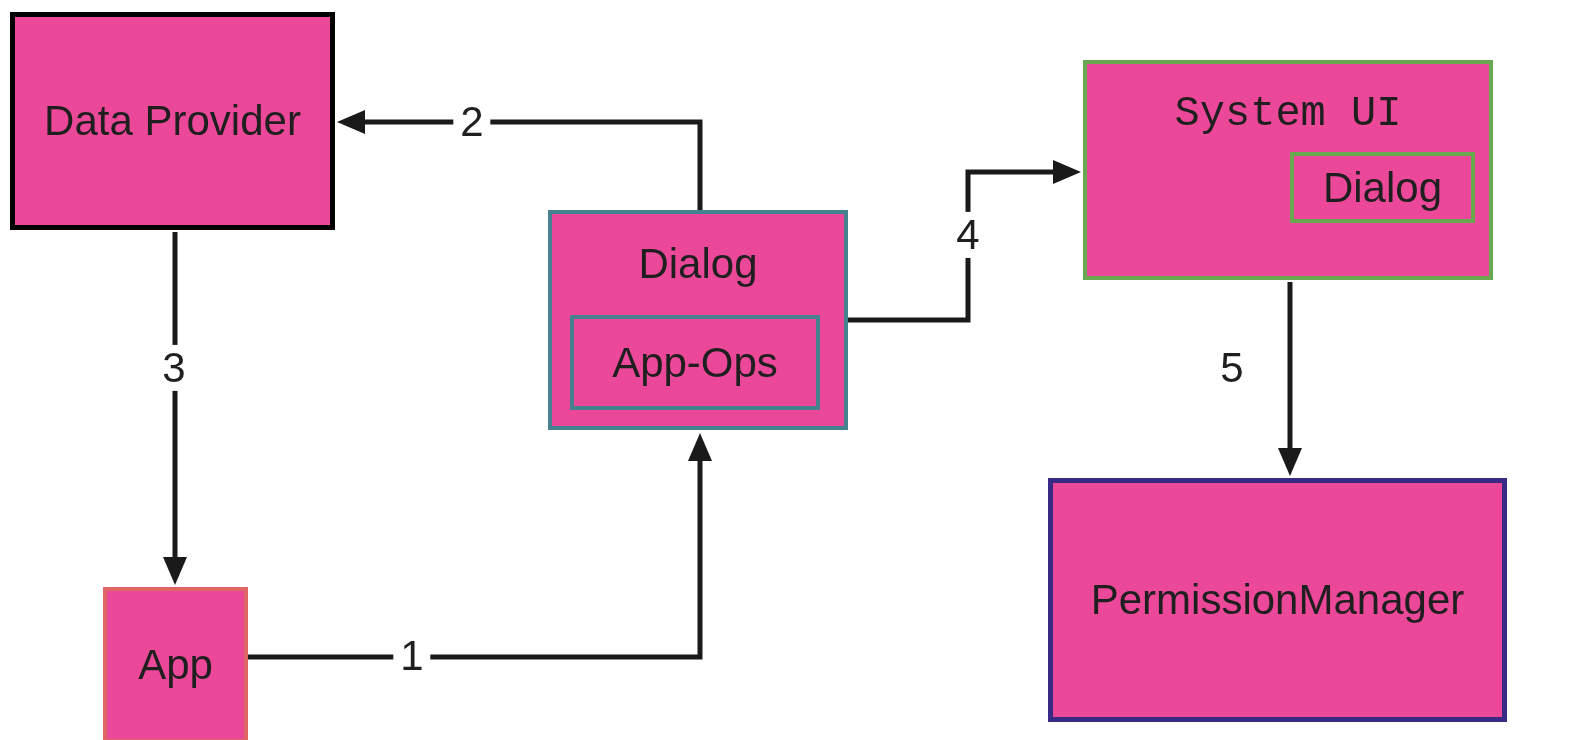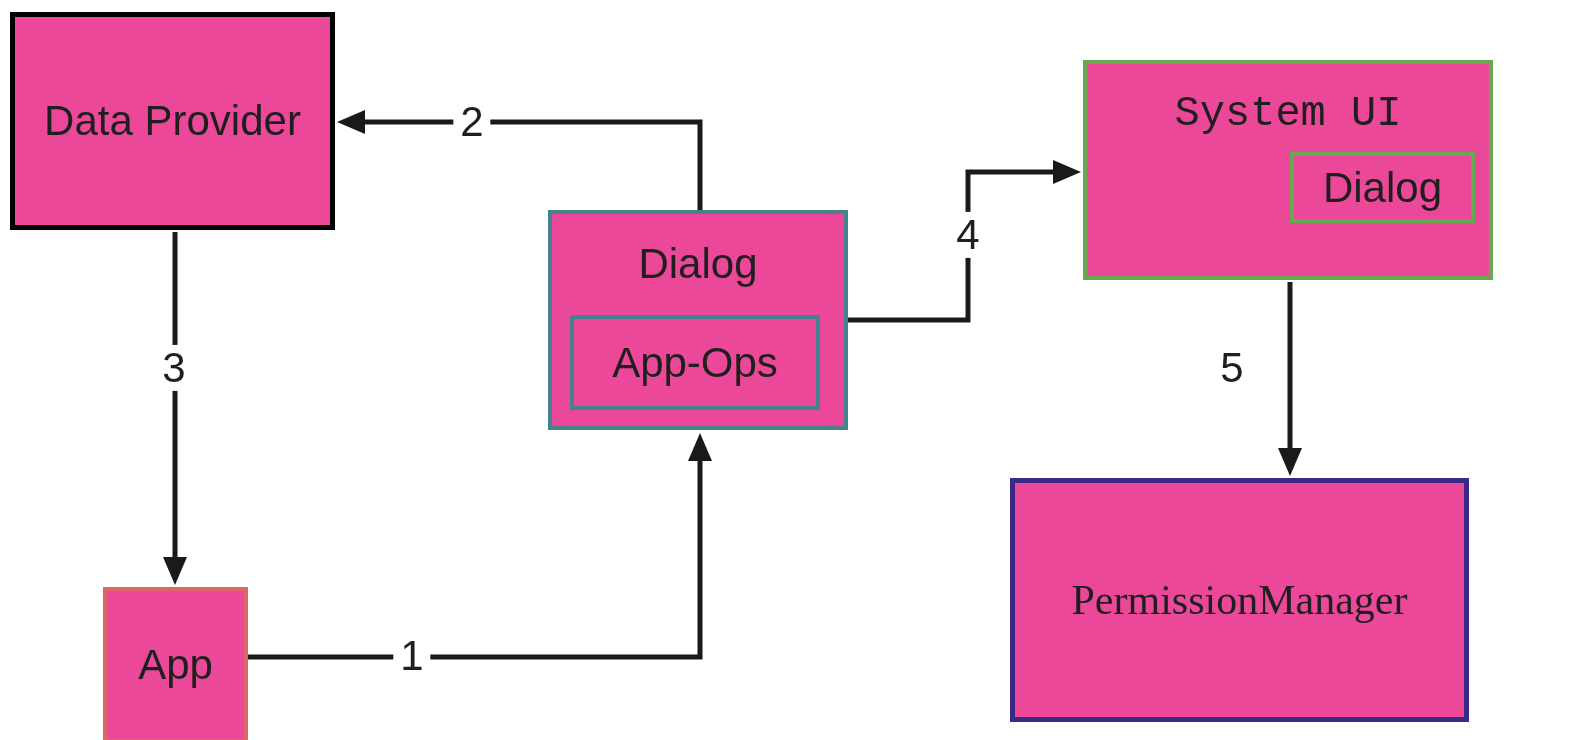--- a/index.html
+++ b/index.html
@@ -36,21 +36,21 @@
   #node-app { left: 103px; top: 587px; width: 145px; height: 156px; border: 4px solid #e06666; }
   
   #node-system { left: 548px; top: 210px; width: 300px; height: 220px; border: 4px solid #45818e; }
   #node-system .title { top: 26px; }
   #node-app-ops { left: 570px; top: 315px; width: 250px; height: 95px; border: 4px solid #45818e; text-decoration: underline; }
   
   #node-system-ui { left: 1083px; top: 60px; width: 410px; height: 220px; border: 4px solid #6aa84f; }
   #node-system-ui .title { top: 26px; font-family: Liberation Mono, monospace; }
   #node-dialog { left: 1290px; top: 152px; width: 185px; height: 71px; border: 4px solid #6aa84f; }
   
-  #node-permission-manager { left: 1010px; top: 478px; width: 459px; height: 244px; border: 5px solid #3b2a85; font-family: Liberation Serif, serif; }
+  #node-permission-manager { left: 1048px; top: 478px; width: 459px; height: 244px; border: 5px solid #3b2a85; }
 
   svg.connectors {
     position: absolute;
     left: 0; top: 0;
     width: 1588px;
     height: 740px;
     pointer-events: none;
   }
   svg.connectors polyline, svg.connectors line {
     fill: none;

